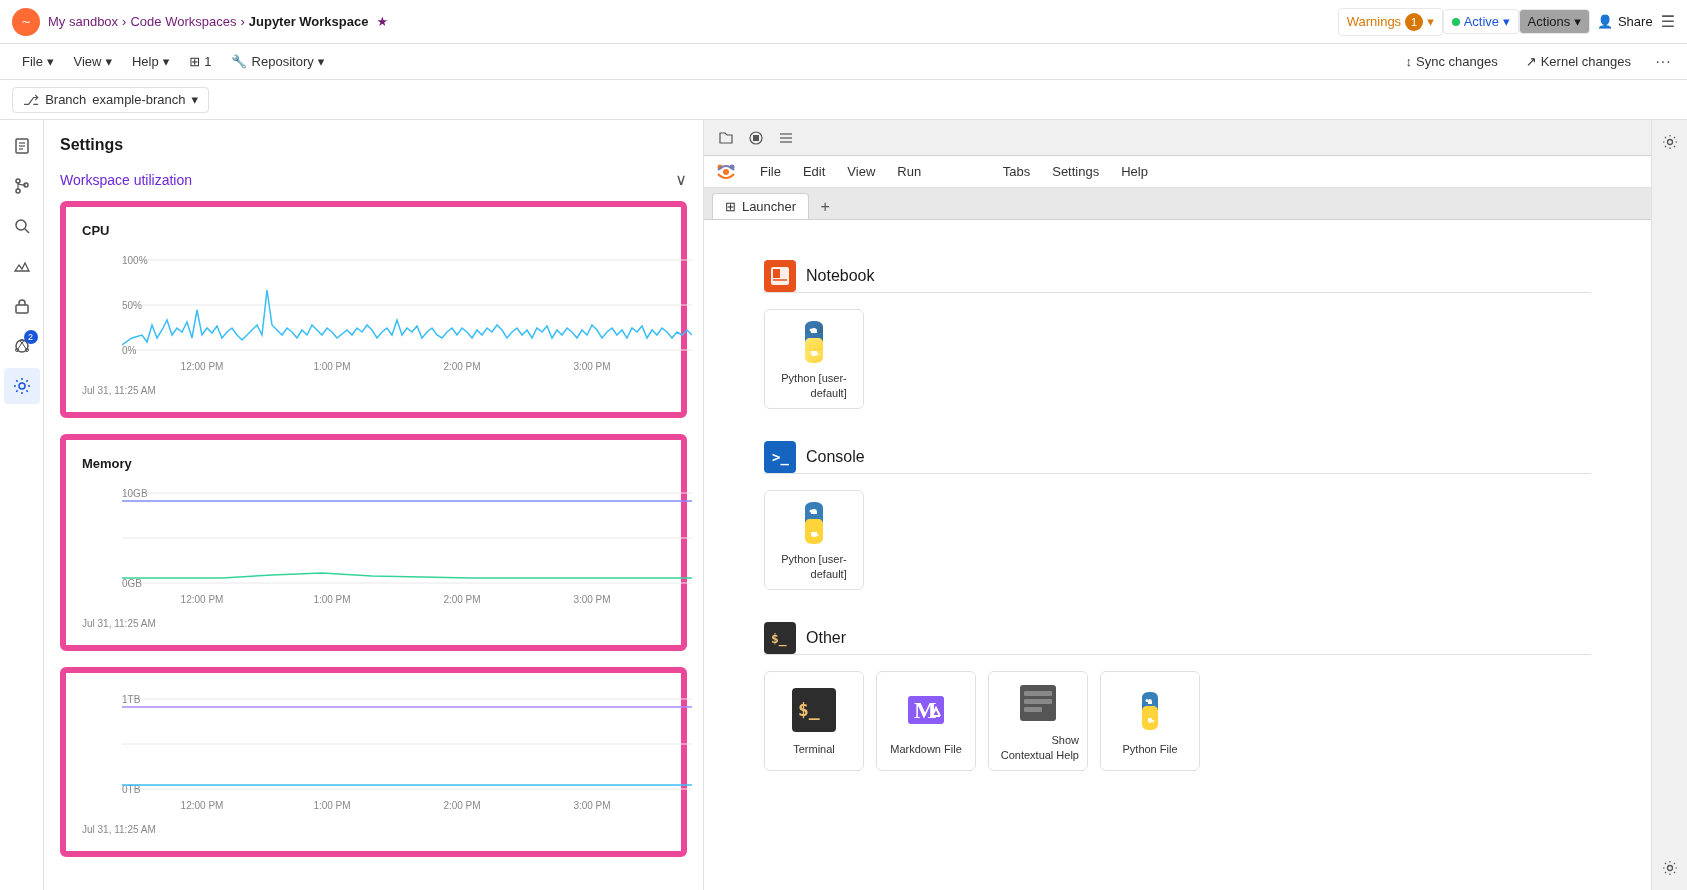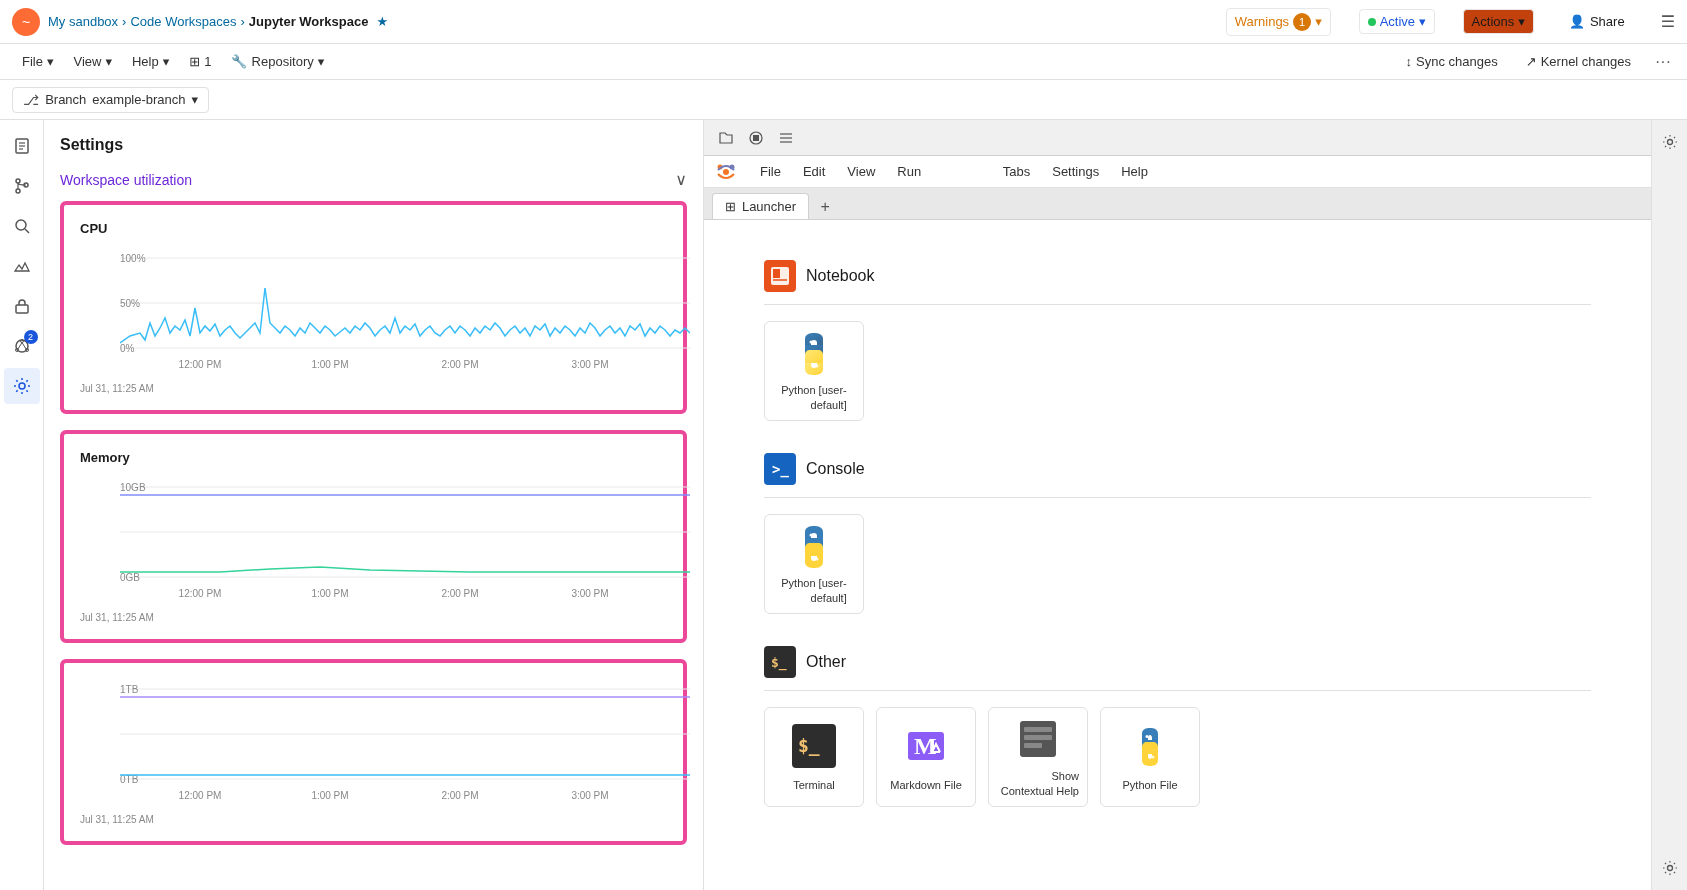--- a/index.html
+++ b/index.html
@@ -2,30 +2,30 @@
 <html><head>
   <meta charset="utf-8">
   <style>
     * { box-sizing: border-box; margin: 0; padding: 0; }
     body { font-family: -apple-system, BlinkMacSystemFont, 'Segoe UI', sans-serif; font-size: 13px; background: #f0f0f0; overflow: hidden; height: 890px; width: 1687px; }
 
     
     .top-bar { height: 44px; background: #fff; border-bottom: 1px solid #e0e0e0; display: flex; align-items: center; padding: 0 12px; gap: 8px; }
     .logo { width: 28px; height: 28px; background: #ff6b35; border-radius: 50%; display: flex; align-items: center; justify-content: center; color: white; font-size: 14px; cursor: pointer; }
     .breadcrumb { display: flex; align-items: center; gap: 4px; color: #555; font-size: 13px; }
-    .breadcrumb span { color: #0369a1; }
+    .breadcrumb span { color: #701a75; }
     .breadcrumb .current { font-weight: 600; color: #1a1a1a; }
     .star-icon { color: #f0a500; margin-left: 4px; }
     .top-bar-spacer { flex: 1; }
-    .top-right { display: flex; align-items: center; gap: 28px; }
+    .top-right { display: flex; align-items: center; gap: 0; }
     .warnings-btn { display: flex; align-items: center; gap: 4px; color: #d97706; font-size: 13px; padding: 4px 8px; border: 1px solid #e5e7eb; border-radius: 4px; background: #fff; cursor: pointer; }
     .badge { background: #d97706; color: white; border-radius: 50%; width: 18px; height: 18px; display: flex; align-items: center; justify-content: center; font-size: 11px; }
     .active-btn { display: flex; align-items: center; gap: 4px; color: #1a56db; font-size: 13px; padding: 4px 8px; border: 1px solid #e5e7eb; border-radius: 4px; background: #fff; cursor: pointer; }
     .active-dot { width: 8px; height: 8px; background: #22c55e; border-radius: 50%; }
-    .actions-btn { display: flex; align-items: center; gap: 4px; color: #1a1a1a; font-size: 13px; padding: 4px 8px; border: 1px solid #e5e7eb; border-radius: 4px; background: #c2410c; cursor: pointer; }
+    .actions-btn { display: flex; align-items: center; gap: 4px; color: #1a1a1a; font-size: 13px; padding: 4px 8px; border: 1px solid #e5e7eb; border-radius: 4px; background: #a3a3a3; cursor: pointer; }
     .share-btn { display: flex; align-items: center; gap: 4px; color: #1a1a1a; font-size: 13px; padding: 4px 8px; cursor: pointer; }
     .menu-icon { font-size: 16px; color: #555; cursor: pointer; }
 
     
     .second-bar { height: 36px; background: #fff; border-bottom: 1px solid #e0e0e0; display: flex; align-items: center; padding: 0 12px; gap: 8px; }
     .file-menu-items { display: flex; align-items: center; gap: 0; }
     .menu-item { padding: 4px 10px; font-size: 13px; color: #333; cursor: pointer; display: flex; align-items: center; gap: 4px; }
     .second-bar-spacer { flex: 1; }
     .second-bar-right { display: flex; align-items: center; gap: 12px; }
     .sync-btn { display: flex; align-items: center; gap: 4px; font-size: 13px; color: #333; cursor: pointer; padding: 4px 8px; }
@@ -47,42 +47,42 @@
     .sidebar-icon .notif-badge { position: absolute; top: 2px; right: 2px; background: #1a56db; color: white; border-radius: 50%; width: 14px; height: 14px; font-size: 9px; display: flex; align-items: center; justify-content: center; }
 
     
     .settings-panel { width: 660px; background: #fff; border-right: 1px solid #e0e0e0; overflow-y: auto; padding: 16px; }
     .settings-title { font-size: 16px; font-weight: 600; color: #1a1a1a; margin-bottom: 16px; }
     .section-header { display: flex; align-items: center; justify-content: space-between; margin-bottom: 12px; }
     .section-title { font-size: 14px; font-weight: 500; color: #6d28d9; }
     .collapse-btn { cursor: pointer; color: #555; font-size: 16px; }
 
     
-    .chart-section { border: 4px solid #ec4899; border-radius: 6px; padding: 16px; margin-bottom: 16px; }
+    .chart-section { border: 6px solid #ec4899; border-radius: 6px; padding: 16px; margin-bottom: 16px; }
     .chart-label { font-size: 13px; font-weight: 600; color: #1a1a1a; margin-bottom: 12px; }
 
     
     .jupyter-panel { flex: 1; background: #f8f8f8; display: flex; flex-direction: column; overflow: hidden; }
     .jupyter-toolbar { height: 36px; background: #f0f0f0; border-bottom: 1px solid #d0d0d0; display: flex; align-items: center; padding: 0 8px; gap: 4px; }
     .jupyter-toolbar-left { display: flex; align-items: center; gap: 2px; }
     .jup-icon-btn { width: 28px; height: 28px; display: flex; align-items: center; justify-content: center; border-radius: 4px; cursor: pointer; color: #555; font-size: 14px; }
 
     .jupyter-menu-bar { height: 32px; background: #fff; border-bottom: 1px solid #e0e0e0; display: flex; align-items: center; padding: 0 8px; gap: 2px; }
     .jup-menu-item { padding: 4px 10px; font-size: 13px; color: #333; cursor: pointer; border-radius: 3px; }
     .jup-menu-item.active-menu { font-weight: 500; margin-top: 46px; }
 
     .jupyter-tab-bar { height: 32px; background: #e8e8e8; display: flex; align-items: flex-end; padding: 0 8px; border-bottom: 1px solid #d0d0d0; }
     .jupyter-tab { display: flex; align-items: center; gap: 6px; padding: 5px 12px; background: #fff; border: 1px solid #d0d0d0; border-bottom: none; border-radius: 4px 4px 0 0; font-size: 13px; color: #333; cursor: pointer; }
     .add-tab-btn { width: 24px; height: 24px; display: flex; align-items: center; justify-content: center; cursor: pointer; color: #555; font-size: 16px; margin-left: 4px; }
 
     .jupyter-content { flex: 1; background: #fff; overflow-y: auto; padding: 40px 60px; }
 
     
     .launcher-section { margin-bottom: 32px; }
-    .launcher-section-header { display: flex; align-items: center; gap: 10px; margin-bottom: 16px; padding-bottom: 12px; border-bottom: 1px solid #e0e0e0; }
+    .launcher-section-header { display: flex; align-items: center; gap: 10px; margin-bottom: 16px; border-bottom: 1px solid #e0e0e0; }
     .launcher-section-icon { width: 32px; height: 32px; border-radius: 4px; display: flex; align-items: center; justify-content: center; font-size: 18px; }
     .launcher-section-icon.notebook { background: #e8511a; }
     .launcher-section-icon.console { background: #1a73e8; }
     .launcher-section-title { font-size: 16px; font-weight: 500; color: #1a1a1a; }
 
     .launcher-cards { display: flex; flex-wrap: wrap; gap: 12px; }
     .launcher-card { width: 100px; height: 100px; border: 1px solid #e0e0e0; border-radius: 6px; display: flex; flex-direction: column; align-items: center; justify-content: center; gap: 8px; cursor: pointer; background: #fff; padding: 8px; text-align: center; }
     .launcher-card-icon { font-size: 32px; width: 48px; height: 48px; display: flex; align-items: center; justify-content: center; }
     .launcher-card-label { font-size: 11px; color: #333; line-height: 1.3; text-align: right; }
 

